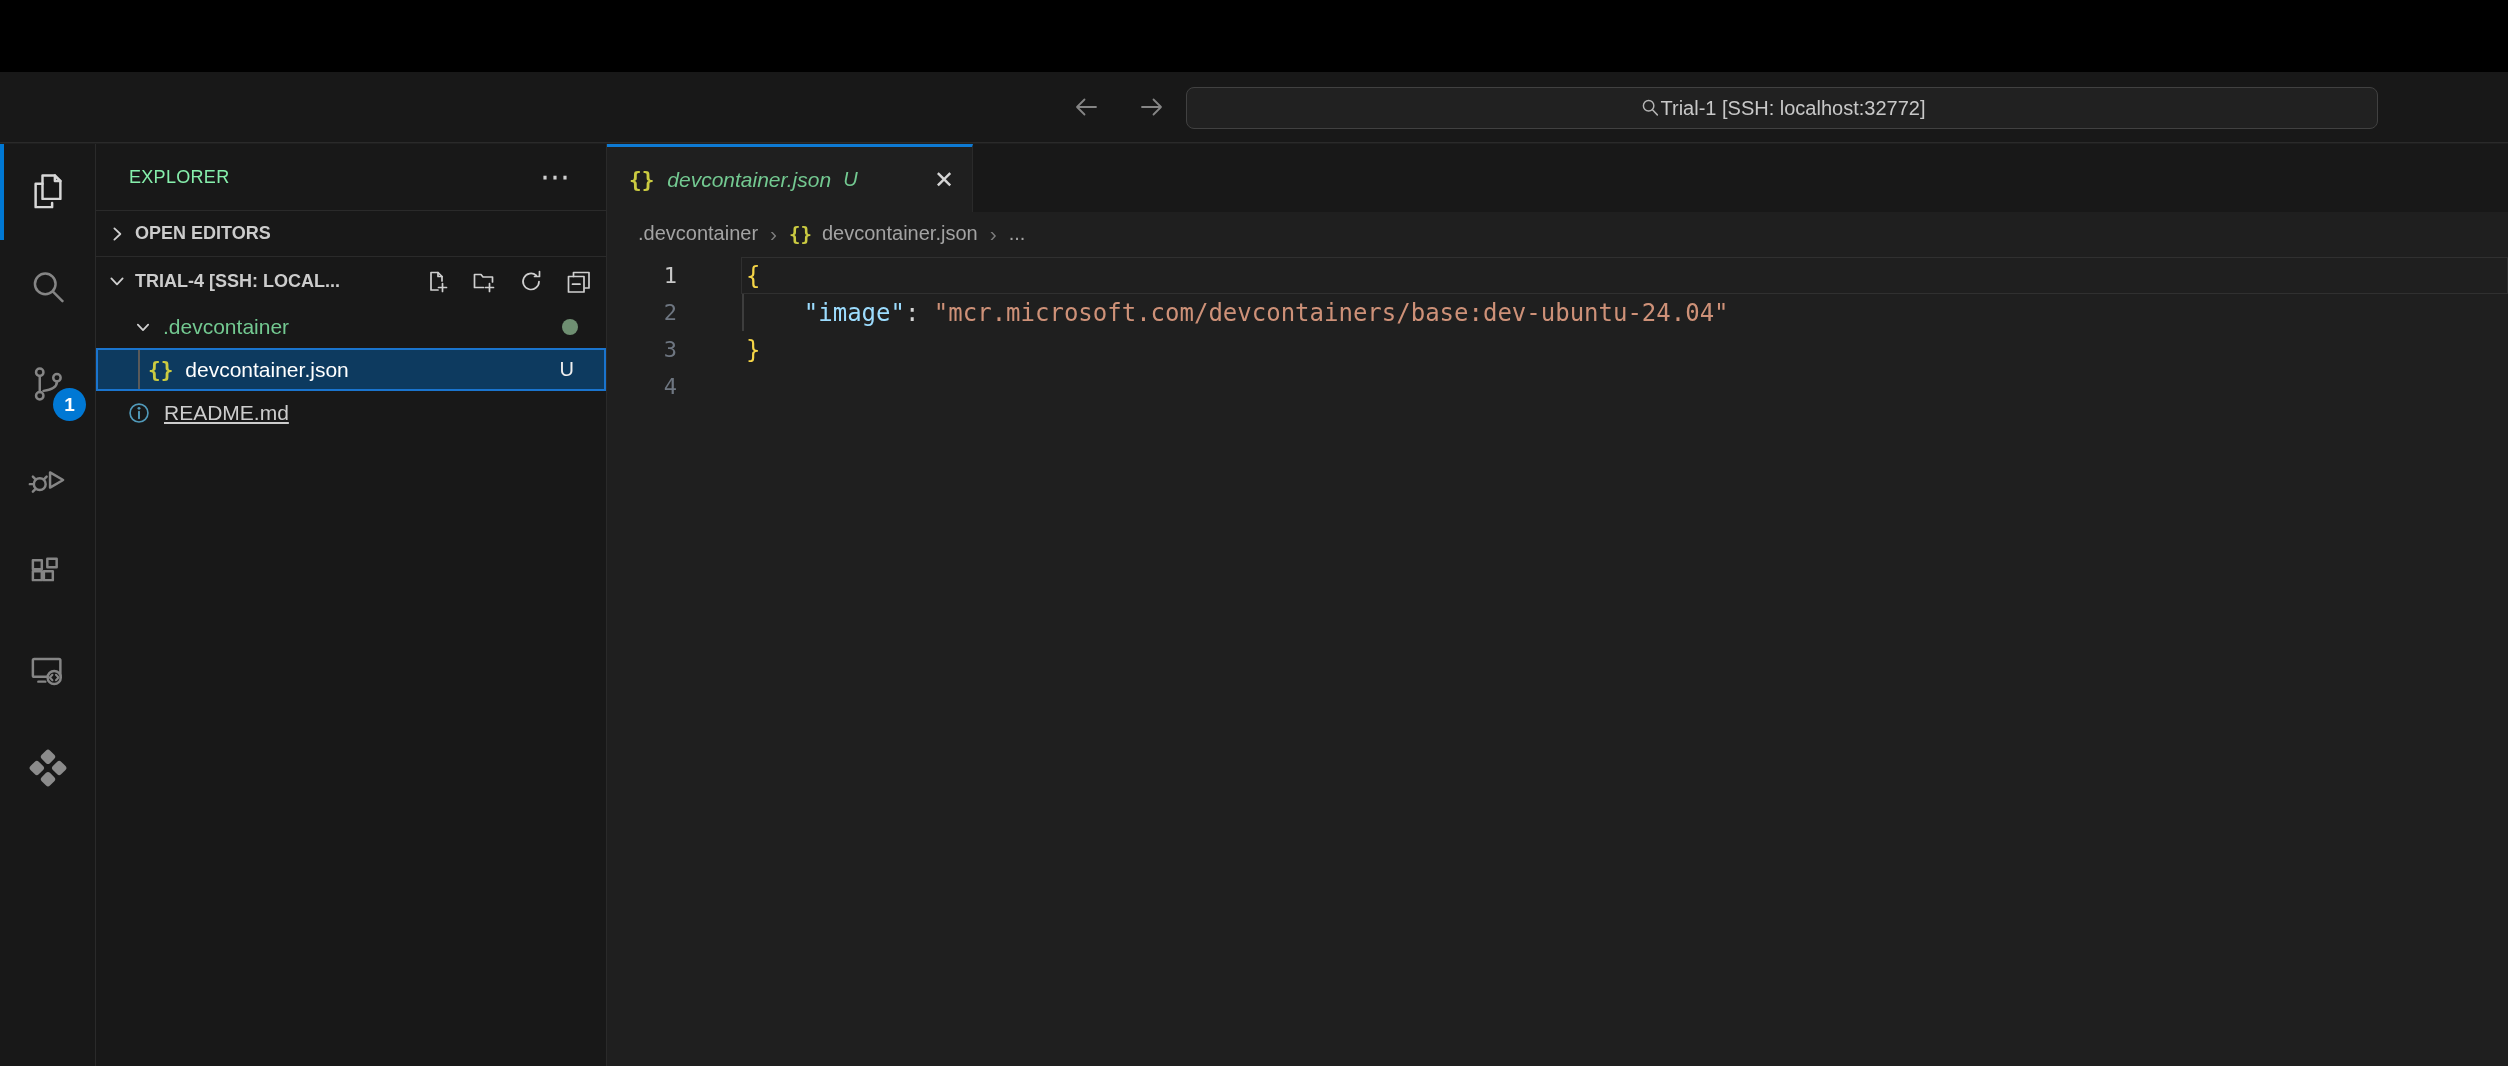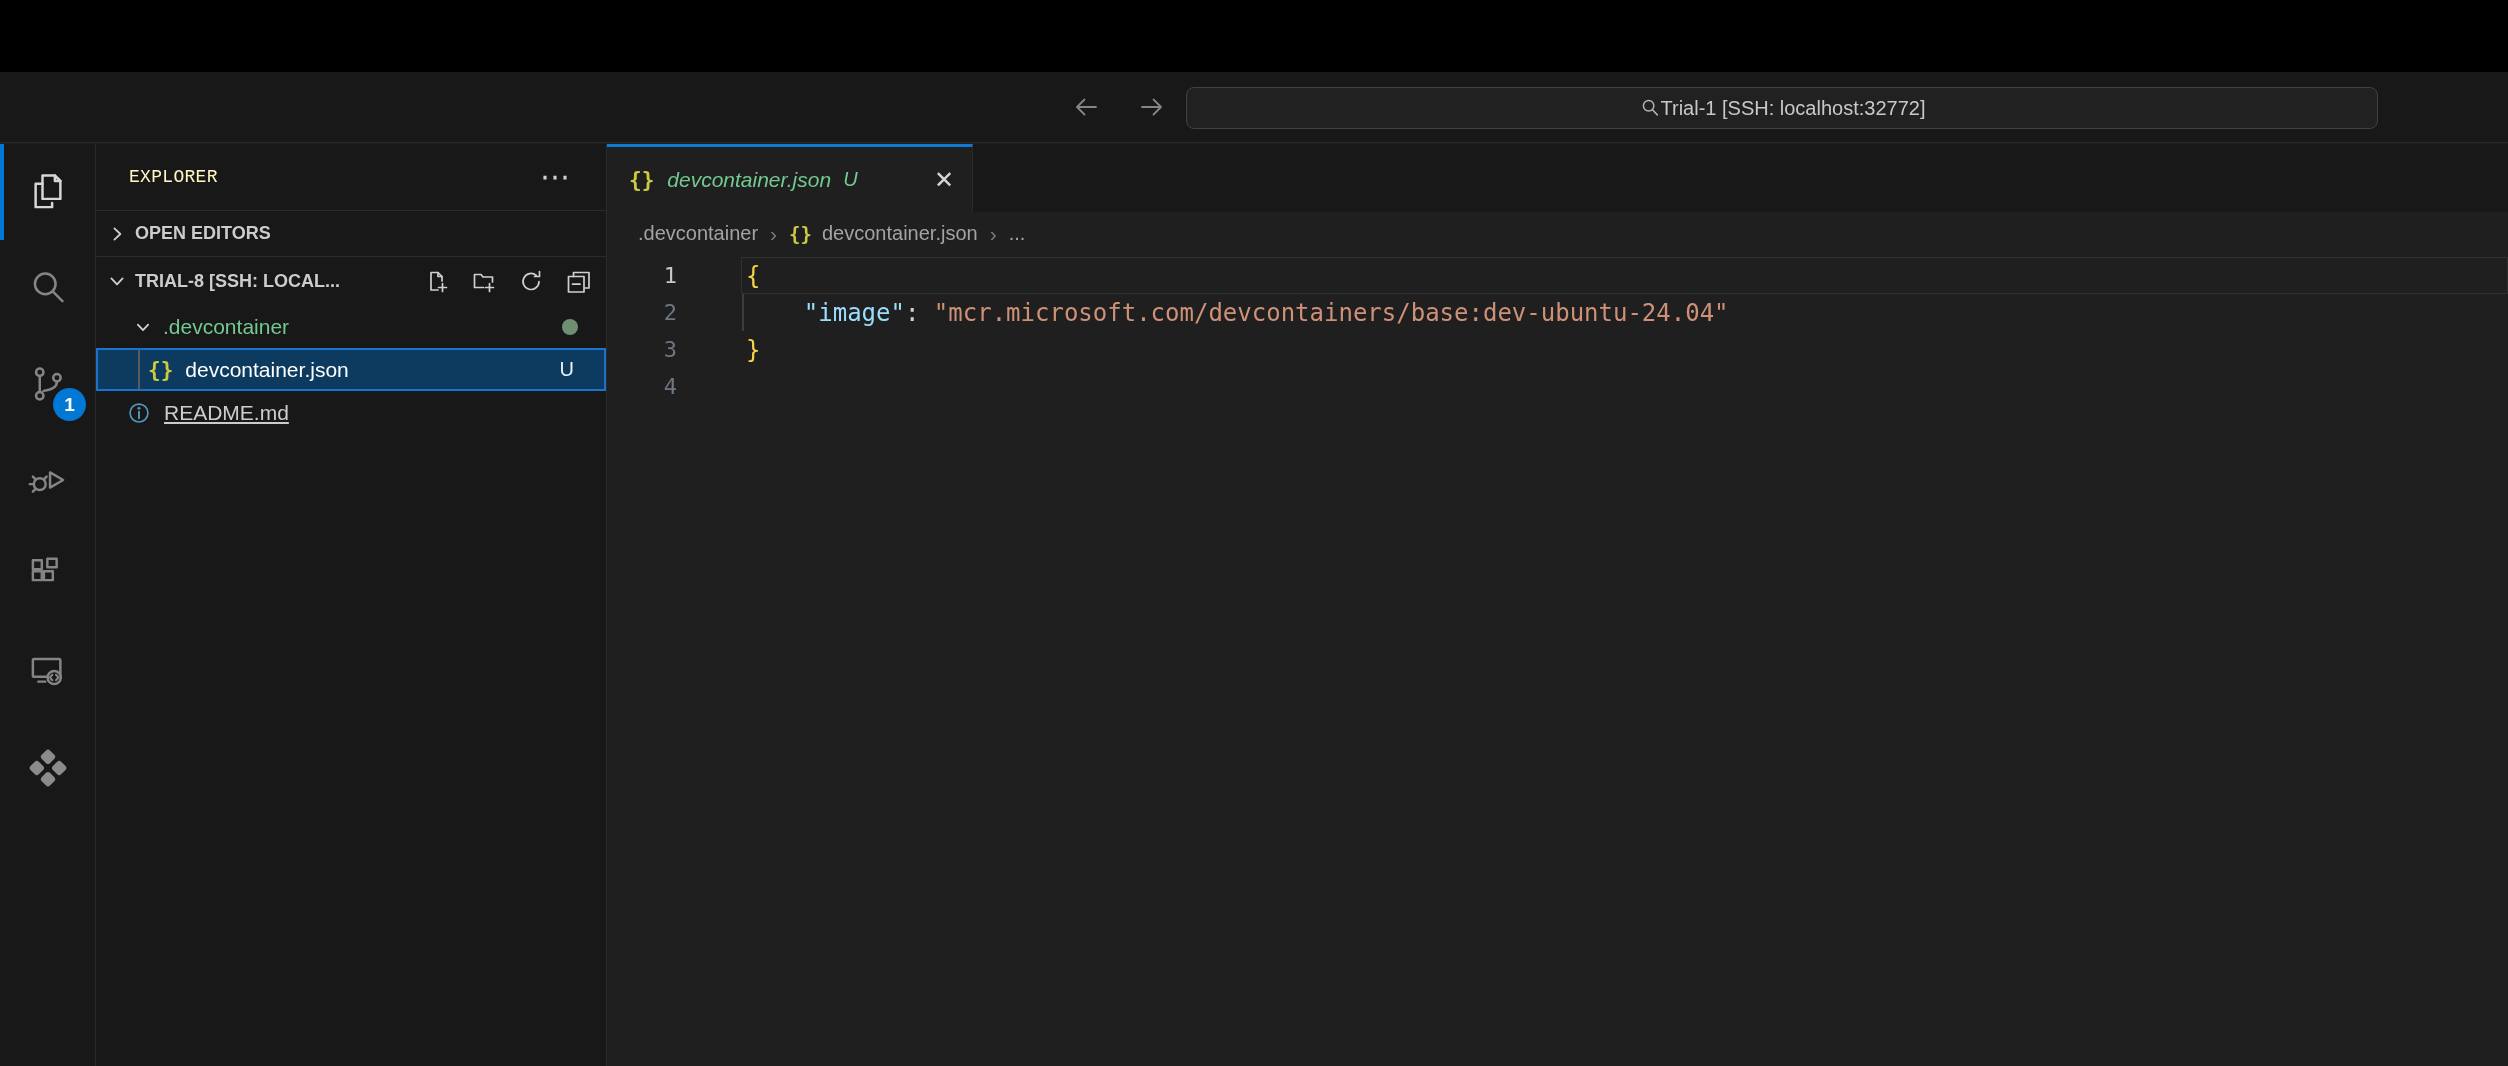--- a/index.html
+++ b/index.html
@@ -29,21 +29,21 @@
   .activity-item.active::before{content:"";position:absolute;left:0;top:0;width:4px;height:100%;background:#0078d4;}
   .scm-badge{position:absolute;right:9px;bottom:11px;width:33px;height:33px;border-radius:50%;
              background:#0078d4;color:#ffffff;font-size:19px;font-weight:700;
              display:flex;align-items:center;justify-content:center;}
 
   
   .sidebar{width:511px;background:#181818;border-right:1px solid #2a2a2a;flex-shrink:0;
            color:#cccccc;box-sizing:border-box;}
   .sidebar-header{height:66px;display:flex;align-items:center;justify-content:space-between;
                   padding:0 36px 0 33px;}
-  .sidebar-title{font-size:18px;color:#fef9c3;letter-spacing:0.3px;font-family:Liberation Mono, monospace;}
+  .sidebar-title{font-size:18px;color:#86efac;letter-spacing:0.3px;}
   .more-actions{font-size:30px;color:#cfcfcf;line-height:10px;}
   .section-header{display:flex;align-items:center;font-weight:700;font-size:18px;color:#cccccc;}
   .section-open-editors{height:47px;border-top:1px solid #2a2a2a;border-bottom:1px solid #2a2a2a;
                         padding-left:9px;box-sizing:border-box;}
   .section-workspace{height:48px;padding-left:9px;box-sizing:border-box;}
   .section-label{margin-left:6px;white-space:nowrap;overflow:hidden;}
   .section-actions{margin-left:auto;margin-right:14px;display:flex;align-items:center;gap:19px;}
   .tree-row{height:43px;display:flex;align-items:center;font-size:21px;box-sizing:border-box;position:relative;}
   .row-folder{padding-left:36px;}
   .row-folder .name{margin-left:9px;color:#73c991;}
@@ -222,21 +222,21 @@
         </span>
         <span class="section-label">OPEN EDITORS</span>
       </div>
 
       <div class="section-header section-workspace">
         <span>
           <svg width="24" height="24" viewBox="0 0 32 32">
               <path class="ic-light" style="stroke-width:2.4" d="M8.5 12.5 l7.5 8 7.5-8"></path>
             </svg>
         </span>
-        <span class="section-label">TRIAL-8 [SSH: LOCAL...</span>
+        <span class="section-label">TRIAL-4 [SSH: LOCAL...</span>
         <span class="section-actions">
           <span>
             <svg width="28" height="28" viewBox="0 0 28 28">
                 <g class="ic-light">
               <path d="M19 14 V9.5 L15 5.5 H8 V23 h7"></path>
                   <path d="M15 5.5 V9.5 h4"></path>
               <path d="M19.5 16.5 v8 M15.5 20.5 h8"></path>
             </g>
               </svg>
           </span>

